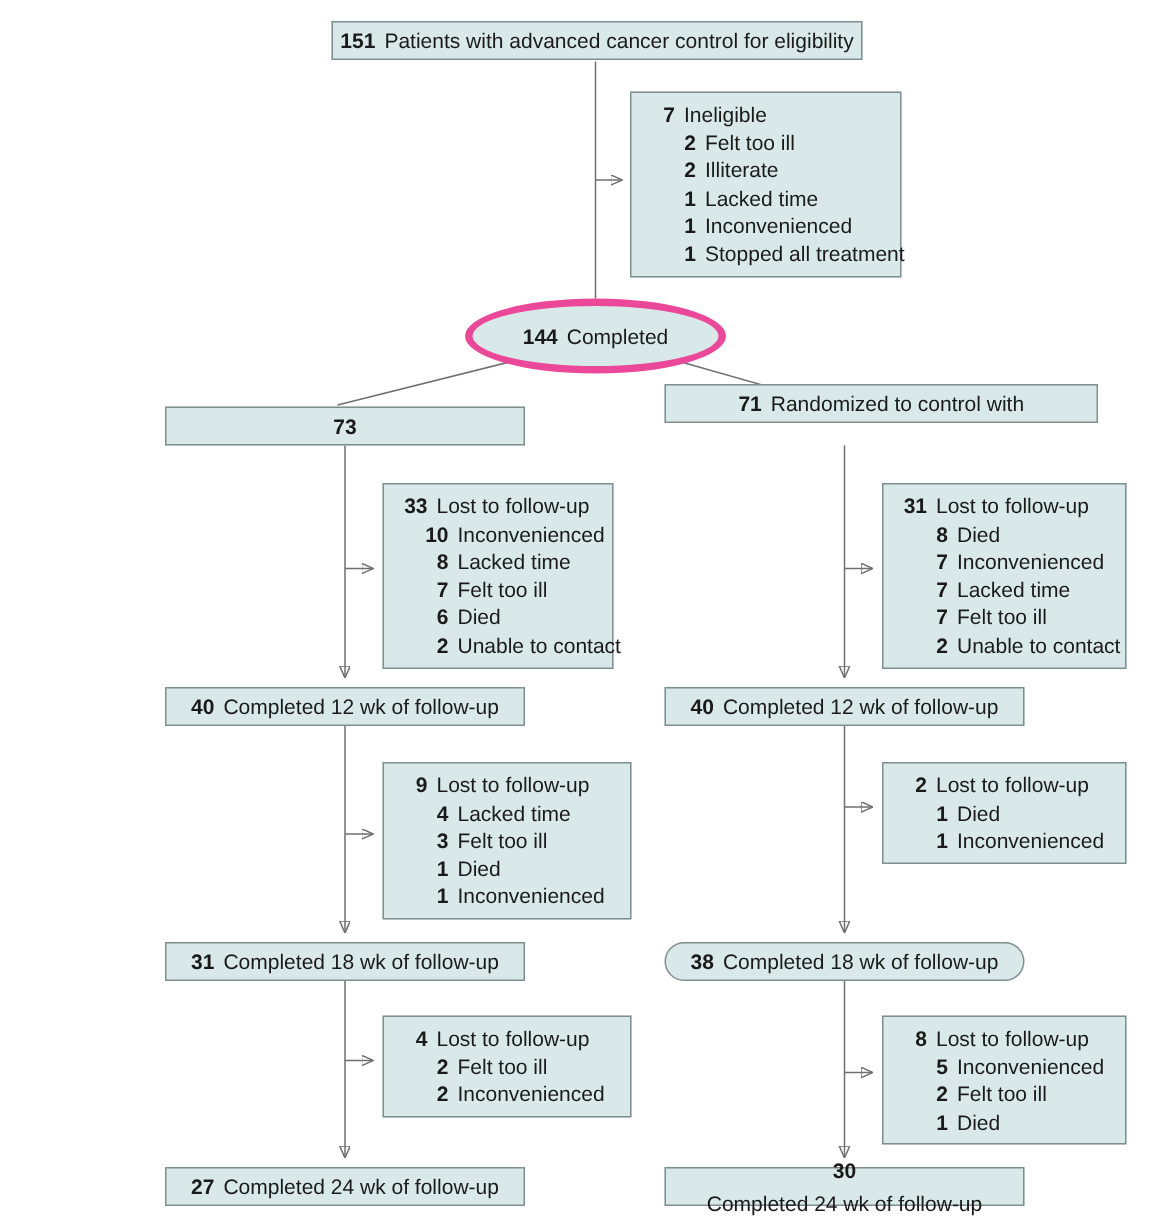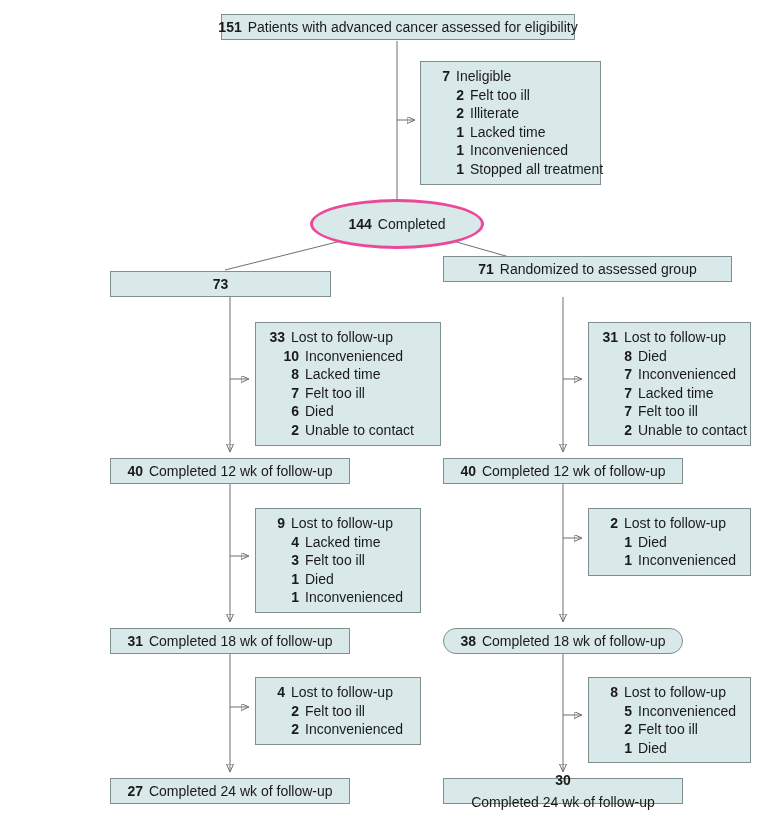--- a/index.html
+++ b/index.html
@@ -6,21 +6,21 @@
   html,body { background:#ffffff; }
   body { font-family:"Liberation Sans", sans-serif; }
   .stage { position:relative; width:780px; height:820px; background:#ffffff; color:#1a1a1a; font-size:14px; overflow:hidden;margin-left:45px; }
   .node { position:absolute; background:#d9e9e9; border:1px solid #7f8e8e; }
   .oneline { height:26px; display:flex; align-items:center; justify-content:center; gap:6px; white-space:nowrap; }
   .num { font-weight:700; }
   .listbox { padding:5px 8px 5px 9px; }
   .row { display:flex; line-height:18.6px; white-space:nowrap; }
   .row .num { width:20px; text-align:right; margin-right:6px; flex:none; }
   .row.sub .num { width:34px; }
-  .ellipse { position:absolute; background:#d9e9e9; border:3px solid #ec4899; border-radius:50%;
+  .ellipse { position:absolute; background:#d9e9e9; border:5px solid #ec4899; border-radius:50%;
              display:flex; align-items:center; justify-content:center; gap:6px; }
   svg.wires { position:absolute; left:0; top:0; width:780px; height:820px; pointer-events:none; }
   svg.wires path, svg.wires line { stroke:#6f6f6f; stroke-width:1; fill:none; }
 </style>
 </head>
 <body>
 
 <div class="stage">
 
   <svg class="wires">
@@ -47,21 +47,21 @@
     <line x1="518" y1="297" x2="518" y2="451" marker-end="url(#arr)"></line>
     <line x1="518" y1="379" x2="536" y2="379" marker-end="url(#arr)"></line>
     <line x1="518" y1="484" x2="518" y2="621" marker-end="url(#arr)"></line>
     <line x1="518" y1="538" x2="536" y2="538" marker-end="url(#arr)"></line>
     <line x1="518" y1="654" x2="518" y2="771" marker-end="url(#arr)"></line>
     <line x1="518" y1="715" x2="536" y2="715" marker-end="url(#arr)"></line>
   </svg>
 
   <div class="node oneline" style="left:176px; top:14px; width:354px;">
     <span class="num">151</span>
-    <span>Patients with advanced cancer assessed for eligibility</span>
+    <span>Patients with advanced cancer control for eligibility</span>
   </div>
 
   <div class="node listbox" style="left:375px; top:61px; width:181px;">
     <div class="row">
       <span class="num">7</span>
       <span>Ineligible</span>
     </div>
     <div>
         <div class="row sub">
           <span class="num">2</span>
@@ -84,29 +84,29 @@
           <span>Stopped all treatment</span>
         </div>
       </div>
   </div>
 
   <div class="ellipse" style="left:265px; top:199px; width:174px; height:50px;">
     <span class="num">144</span>
     <span>Completed</span>
   </div>
 
-  <div class="node oneline" style="left:65px; top:271px; width:221px;">
+  <div class="node oneline" style="left:65px; top:271px; width:240px;">
     <span class="num">73</span>
   </div>
   <div class="node oneline" style="left:398px; top:256px; width:289px;">
     <span class="num">71</span>
-    <span>Randomized to assessed group</span>
-  </div>
-
-  <div class="node listbox" style="left:210px; top:322px; width:186px;">
+    <span>Randomized to control with</span>
+  </div>
+
+  <div class="node listbox" style="left:210px; top:322px; width:154px;">
     <div class="row">
       <span class="num">33</span>
       <span>Lost to follow-up</span>
     </div>
     <div>
         <div class="row sub">
           <span class="num">10</span>
           <span>Inconvenienced</span>
         </div>
         <div class="row sub">

